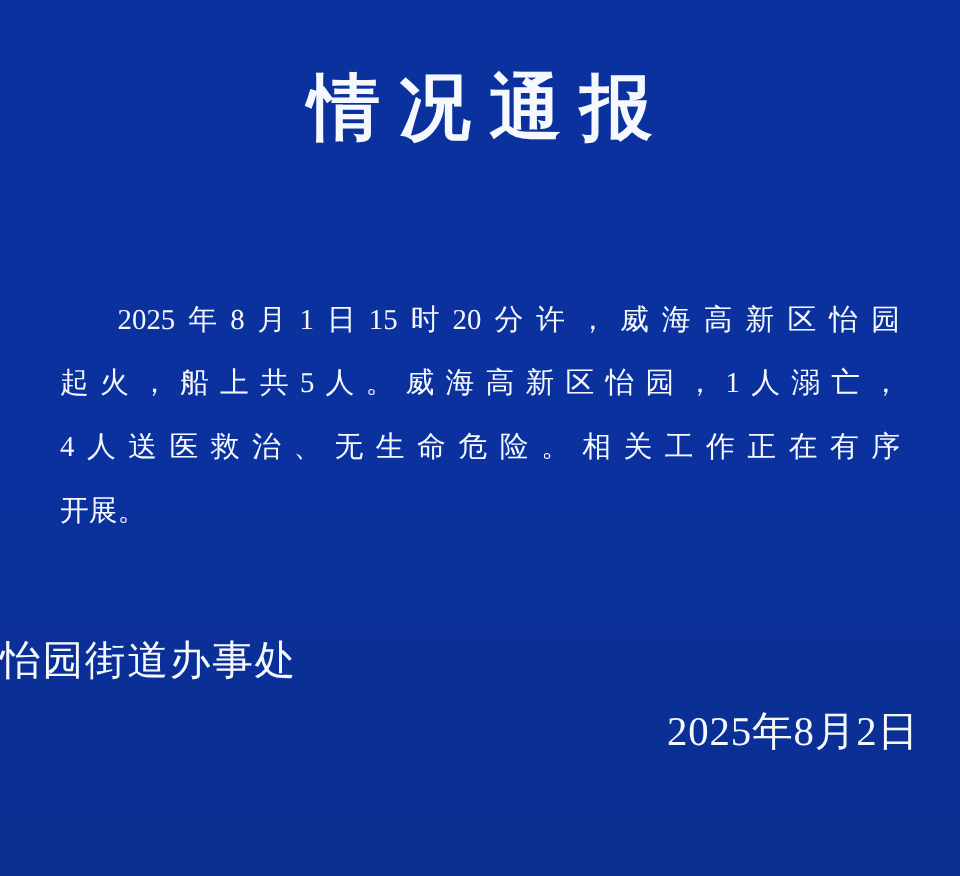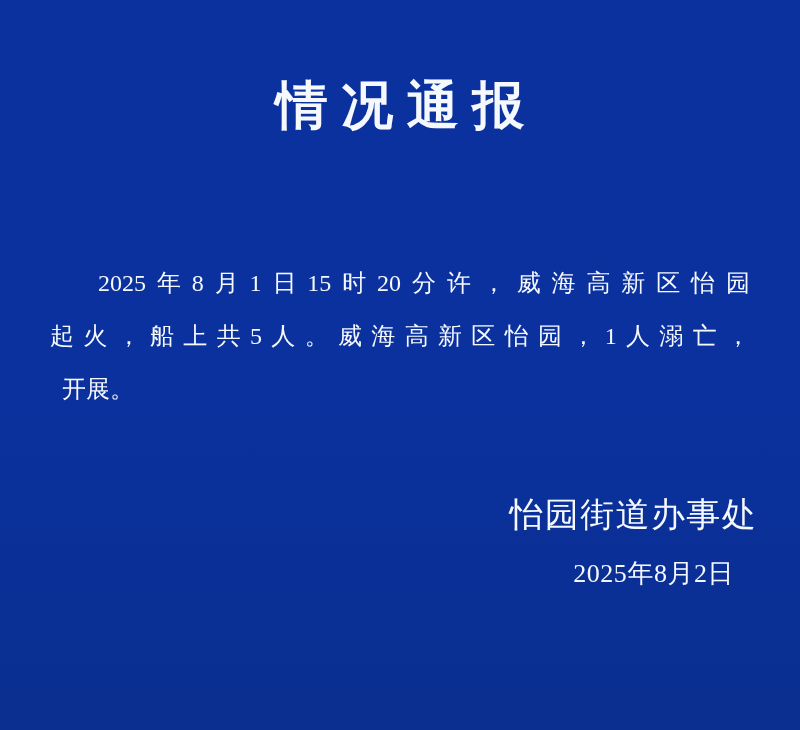--- a/index.html
+++ b/index.html
@@ -15,24 +15,24 @@
   .page {
     position: relative;
     width: 800px;
     height: 730px;
     margin: 0 auto;
     overflow: hidden;
     background: linear-gradient(180deg, var(--bg-top) 0%, var(--bg-top) 55%, var(--bg-bottom) 100%);
     color: var(--text);
   }
   .notice-title {
-    padding-top: 60px;
+    padding-top: 44px;
     line-height: 92px;
     text-align: center;
-    font-size: 52px;
+    font-size: 60px;
     font-weight: bold;
     letter-spacing: 0.26em;
     text-indent: 0.26em; 
     white-space: nowrap;
   }
   .notice-body {
     margin: 105px 50px 0 50px;
     font-size: 24px;
     line-height: 53px;
     font-weight: 500;
@@ -40,49 +40,49 @@
   .body-line {
     white-space: nowrap;
     text-align: justify;
     text-align-last: justify;
     text-justify: inter-character;
   }
   .body-line.first { text-indent: 2em; }
   .body-line.last {
     text-align: right;
     text-align-last: left;
-    margin-left: 12px;
   }
   .notice-signature {
     margin-top: 72px;
     padding-right: 43px;
-    text-align: right;
+    text-align: left;
     font-size: 34px;
     line-height: 53px;
     letter-spacing: 0.04em;
   }
   .notice-date {
     margin-top: 6px;
-    padding-right: 66px;
+    padding-right: 34px;
     text-align: right;
-    font-size: 26px;
+    font-size: 34px;
     line-height: 53px;
     letter-spacing: 0.02em;
   }
 </style>
 </head>
 <body>
 
 <div class="page">
 
   <div class="notice-title">情况通报</div>
 
   <div class="notice-body">
     <div class="body-line first">2025年8月1日15时20分许，威海高新区怡园</div>
     <div class="body-line">起火，船上共5人。威海高新区怡园，1人溺亡，</div>
+    <div class="body-line">4人送医救治、无生命危险。相关工作正在有序</div>
     <div class="body-line last">开展。</div>
   </div>
 
   <div class="notice-signature">怡园街道办事处</div>
 
   <div class="notice-date">2025年8月2日</div>
 
 </div>
 
 </body></html>

